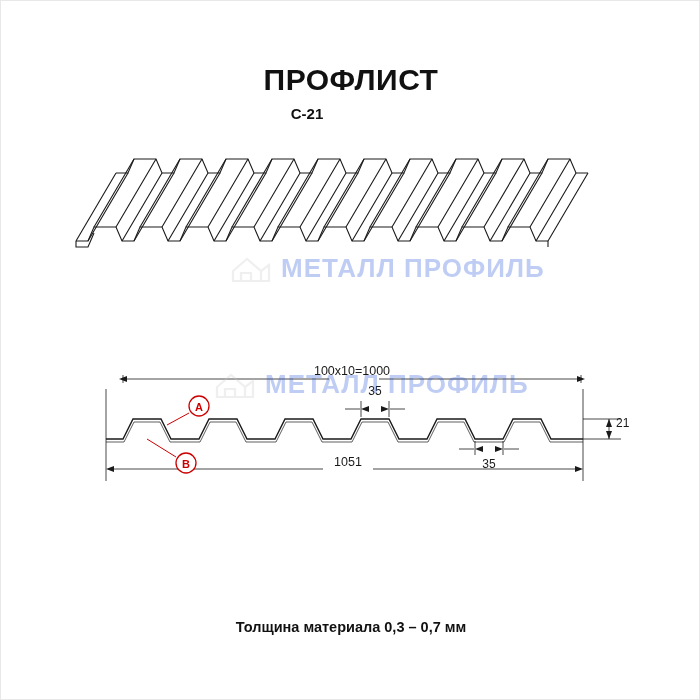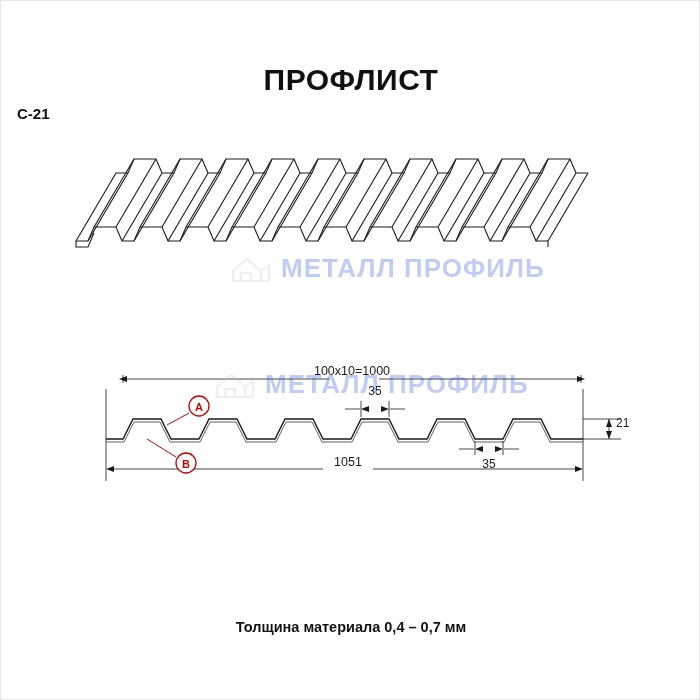--- a/index.html
+++ b/index.html
@@ -29,23 +29,23 @@
     width: 700px;
     text-align: center;
     font-size: 30px;
     font-weight: bold;
     letter-spacing: 0.5px;
     color: #111111;
   }
   .subtitle {
     position: absolute;
     top: 104px;
-    left: 16px;
+    left: 0;
     width: 612px;
-    text-align: left;
+    text-align: center;
     font-size: 15px;
     font-weight: bold;
     color: #111111;
   }
   .iso-wrap {
     position: absolute;
     top: 150px;
     left: 70px;
     width: 560px;
     height: 150px;
@@ -229,15 +229,15 @@
 
   <div class="watermark wm2">
     <span class="wm-icon">
       <svg width="44" height="30" viewBox="0 0 44 30">
         <path d="M4,16 L18,4 L32,16 L32,26 L4,26 Z M32,16 L40,10 L40,26 L32,26" fill="none" stroke="#c9c9c9" stroke-width="2.2"></path>
         <path d="M12,26 L12,18 L22,18 L22,26" fill="none" stroke="#c9c9c9" stroke-width="2.2"></path>
       </svg>
     </span><span>МЕТАЛЛ ПРОФИЛЬ</span>
   </div>
 
-  <div class="footer">Толщина материала 0,4 – 0,7 мм</div>
+  <div class="footer">Толщина материала 0,3 – 0,7 мм</div>
 
 </div>
 
 </body></html>

